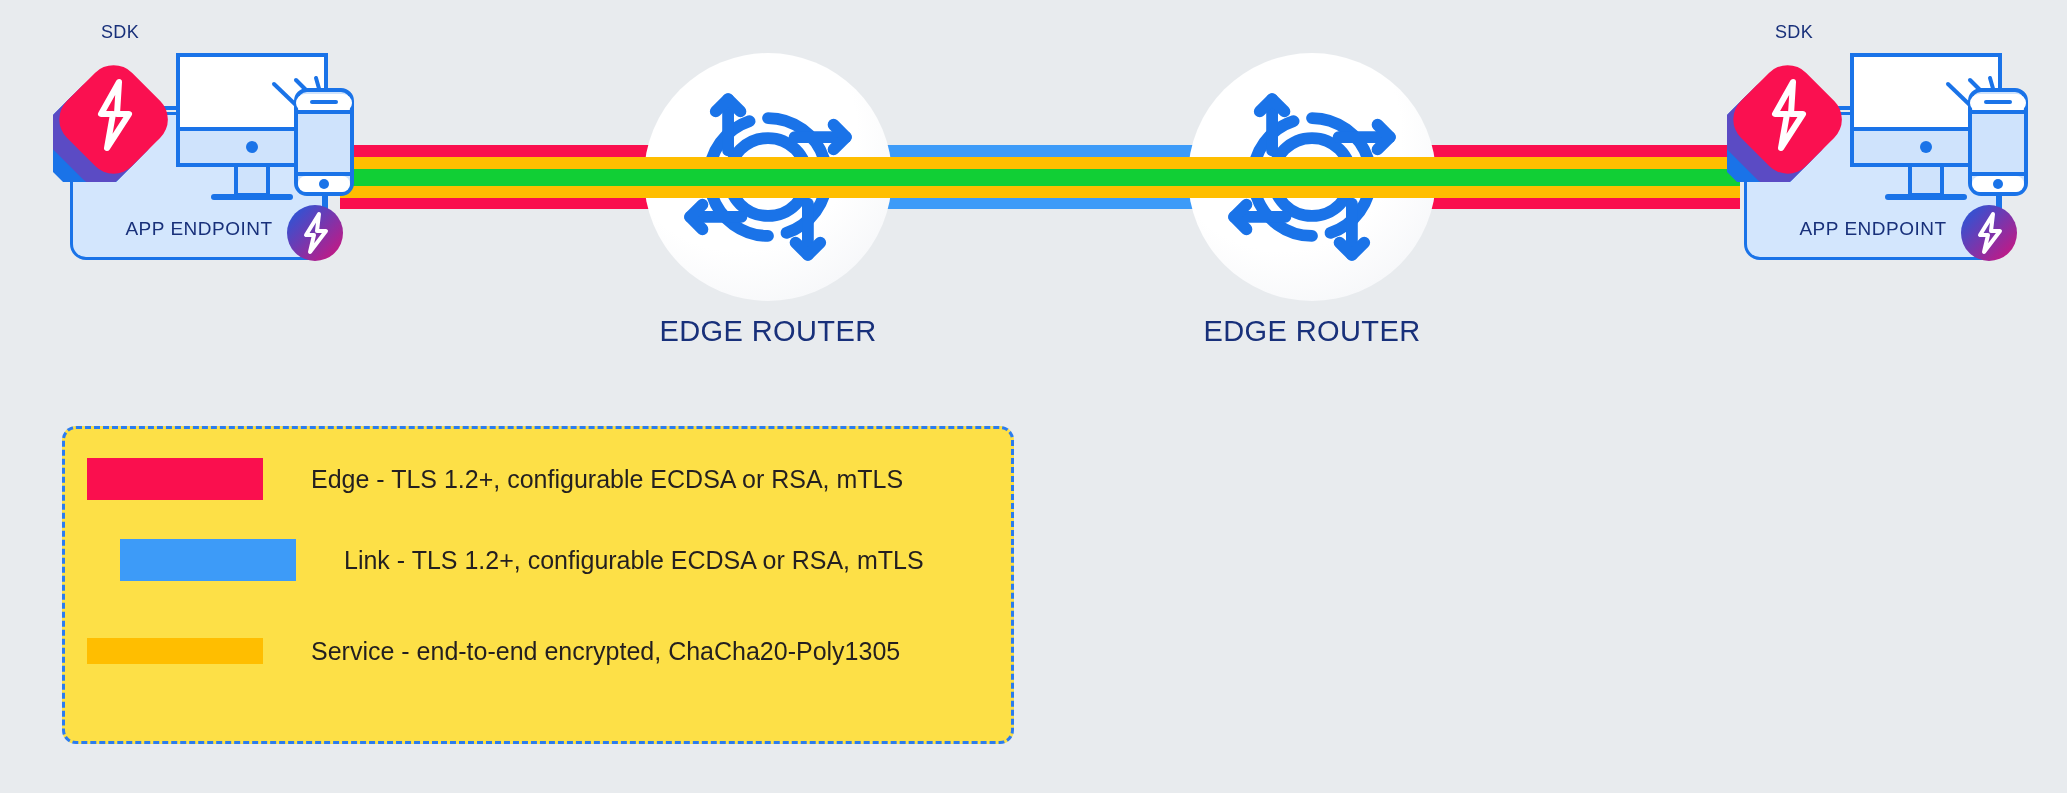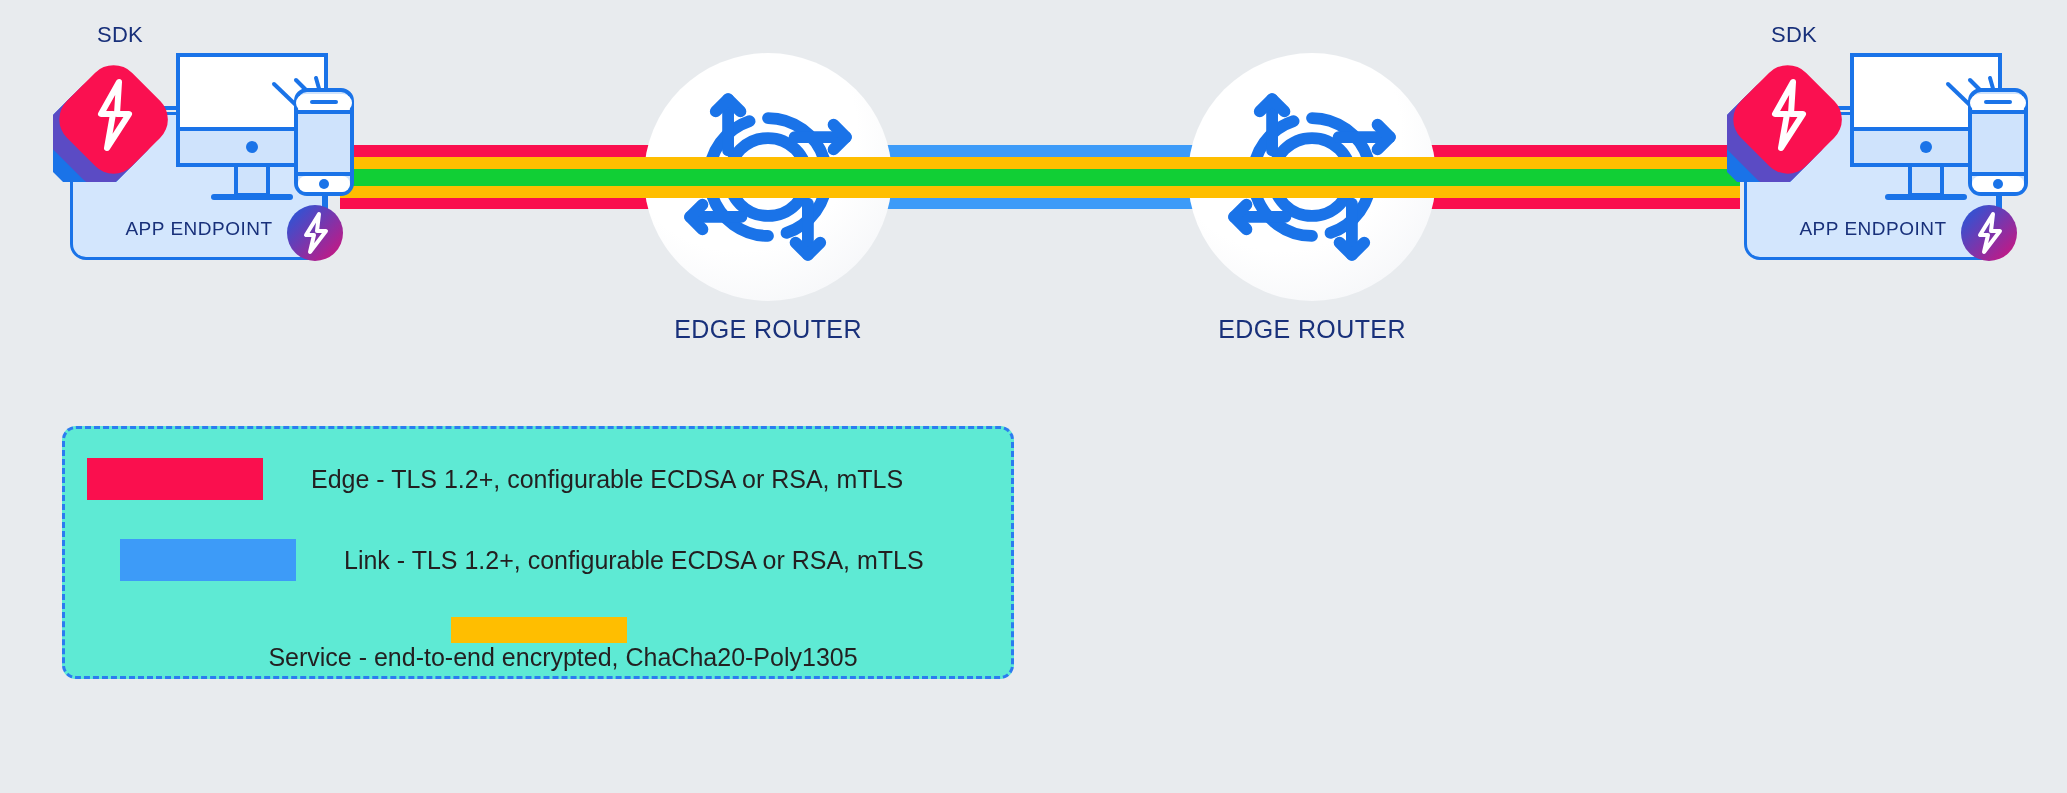--- a/index.html
+++ b/index.html
@@ -52,21 +52,21 @@
     transform: translate(-50%, -50%);
     width: 190px;
     height: 190px;
   }
   .router-label {
     position: absolute;
     width: 100%;
     top: 262px;
     text-align: center;
     color: #18307a;
-    font-size: 25px;
+    font-size: 29px;
     letter-spacing: 0.4px;
     white-space: nowrap;
   }
 
   
   .endpoint {
     position: absolute;
     width: 300px;
     height: 260px;
   }
@@ -92,21 +92,21 @@
     letter-spacing: 0.5px;
     white-space: nowrap;
   }
   .sdk-label {
     position: absolute;
     left: -8px;
     top: -6px;
     width: 120px;
     text-align: center;
     color: #18307a;
-    font-size: 22px;
+    font-size: 18px;
     letter-spacing: 0.3px;
   }
   .sdk-stack {
     position: absolute;
     left: -15px;
     top: 28px;
     width: 126px;
     height: 126px;
   }
   .devices {
@@ -123,22 +123,22 @@
     width: 58px;
     height: 58px;
   }
 
   
   .legend {
     position: absolute;
     left: 62px;
     top: 426px;
     width: 952px;
-    height: 253px;
-    background: #5eead4;
+    height: 318px;
+    background: #fde047;
     border: 3px dashed #2b7cf0;
     border-radius: 14px;
     box-sizing: border-box;
     text-decoration: underline;
   }
   .legend-row {
     position: absolute;
     left: 22px;
     right: 20px;
     height: 52px;
@@ -355,20 +355,20 @@
     <div class="legend-row" style="top:24px;">
       <div class="legend-swatch" style="background:#fa0f4e;"></div>
       <div class="legend-text">Edge - TLS 1.2+, configurable ECDSA or RSA, mTLS</div>
     </div>
 
     <div class="legend-row" style="top:105px;padding-left:33px;">
       <div class="legend-swatch" style="background:#3d9bf8;"></div>
       <div class="legend-text">Link - TLS 1.2+, configurable ECDSA or RSA, mTLS</div>
     </div>
 
-    <div class="legend-row" style="top:188px;flex-direction:column;">
+    <div class="legend-row" style="top:196px;">
       <div class="legend-swatch thin" style="background:#ffbe00;"></div>
       <div class="legend-text">Service - end-to-end encrypted, ChaCha20-Poly1305</div>
     </div>
 
   </div>
 
 </div>
 
 </body></html>

